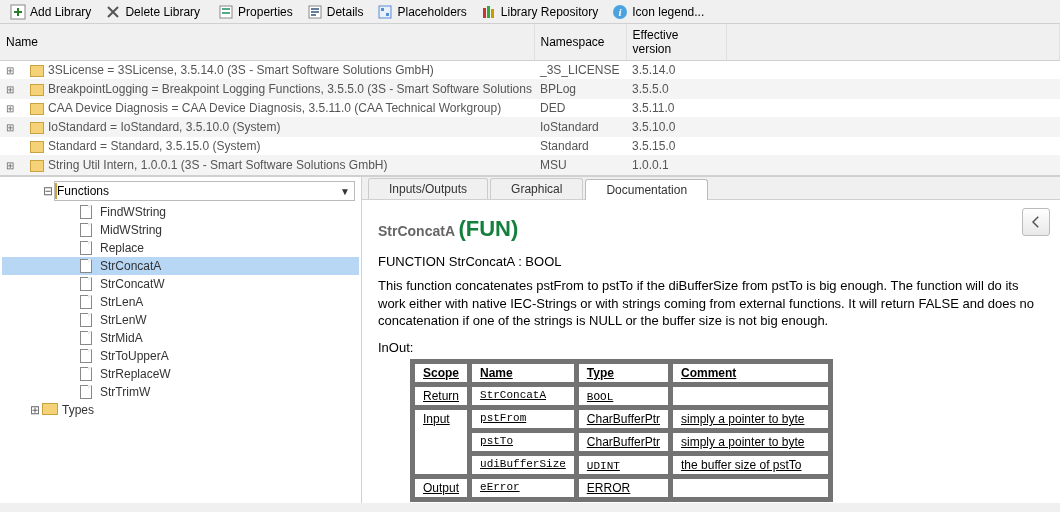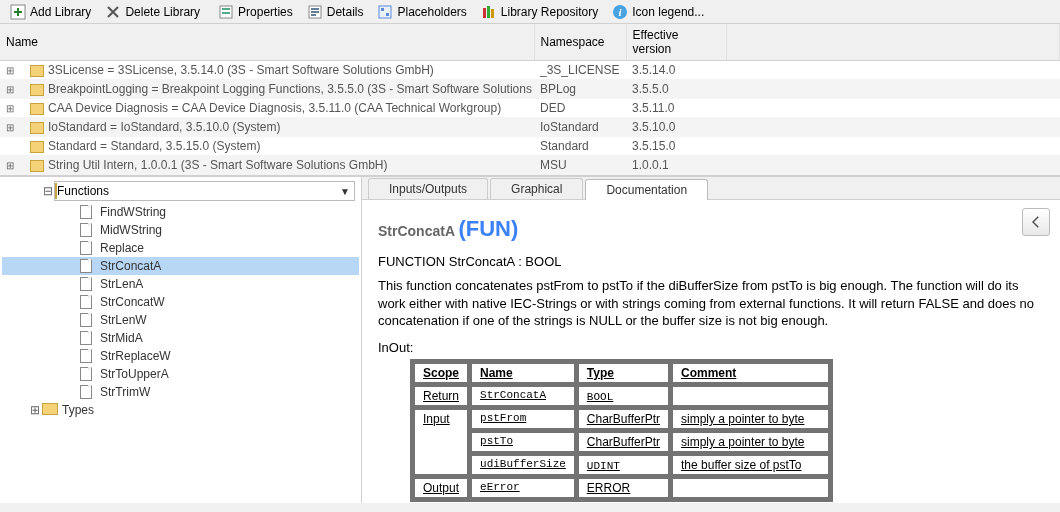--- a/index.html
+++ b/index.html
@@ -37,21 +37,21 @@
   .tree-exp { width: 12px; color: #666; margin-left: -16px; }
   .tree-head-row { display: flex; align-items: center; border: 1px solid #bbb; margin: 0 4px 2px 52px; background: #fff; height: 20px; justify-content: space-between; padding: 0 4px; }
   .tree-head-row .caret { font-size: 10px; color: #333; }
 
   .tabs { display: flex; height: 24px; background: #f0f0f0; border-bottom: 1px solid #d0d0d0; align-items: flex-end; padding-left: 6px; }
   .tab { padding: 3px 20px; border: 1px solid #ccc; border-bottom: none; background: #f0f0f0; margin-right: 2px; border-top-left-radius: 3px; border-top-right-radius: 3px; font-size: 12px; color: #333; }
   .tab.active { background: #fff; border-color: #bbb; position: relative; top: 1px; }
 
   .doc { padding: 10px 16px; position: relative; overflow: hidden; }
   .doc h1 { margin: 6px 0 12px 0; font-size: 14px; color: #666; font-weight: bold; }
-  .doc h1 .big { font-size: 22px; color: #3b82f6; }
+  .doc h1 .big { font-size: 22px; color: #15803d; }
   .doc .sig { margin-bottom: 8px; font-size: 13px; }
   .doc p { margin: 0 0 10px 0; font-size: 13px; line-height: 1.35; color: #000; }
   .doc .inout { font-size: 13px; margin-bottom: 4px; }
 
   .ptable { border-collapse: collapse; margin-left: 32px; font-size: 12px; }
   .ptable th, .ptable td { border: 5px solid #737373; padding: 2px 8px; text-align: left; vertical-align: top; text-decoration: underline; }
   .ptable th { background: #fff; font-weight: bold; }
   .mono { font-family: "Courier New", monospace; font-size: 11px; }
   .link { text-decoration: underline; color: #000; }
 
@@ -225,51 +225,51 @@
           <div class="tree-row child sel">
             <span class="ticon">
               <span class="file-ico"></span>
             </span>
             <span>StrConcatA</span>
           </div>
           <div class="tree-row child">
             <span class="ticon">
               <span class="file-ico"></span>
             </span>
+            <span>StrConcatW</span>
+          </div>
+          <div class="tree-row child">
+            <span class="ticon">
+              <span class="file-ico"></span>
+            </span>
             <span>StrLenA</span>
           </div>
           <div class="tree-row child">
             <span class="ticon">
               <span class="file-ico"></span>
             </span>
-            <span>StrConcatW</span>
-          </div>
-          <div class="tree-row child">
-            <span class="ticon">
-              <span class="file-ico"></span>
-            </span>
             <span>StrLenW</span>
           </div>
           <div class="tree-row child">
             <span class="ticon">
               <span class="file-ico"></span>
             </span>
             <span>StrMidA</span>
           </div>
           <div class="tree-row child">
             <span class="ticon">
               <span class="file-ico"></span>
             </span>
+            <span>StrToUpperA</span>
+          </div>
+          <div class="tree-row child">
+            <span class="ticon">
+              <span class="file-ico"></span>
+            </span>
             <span>StrReplaceW</span>
-          </div>
-          <div class="tree-row child">
-            <span class="ticon">
-              <span class="file-ico"></span>
-            </span>
-            <span>StrToUpperA</span>
           </div>
           <div class="tree-row child">
             <span class="ticon">
               <span class="file-ico"></span>
             </span>
             <span>StrTrimW</span>
           </div>
         </div>
       <div class="tree-row head2">
         <span class="tree-exp">⊞</span>

